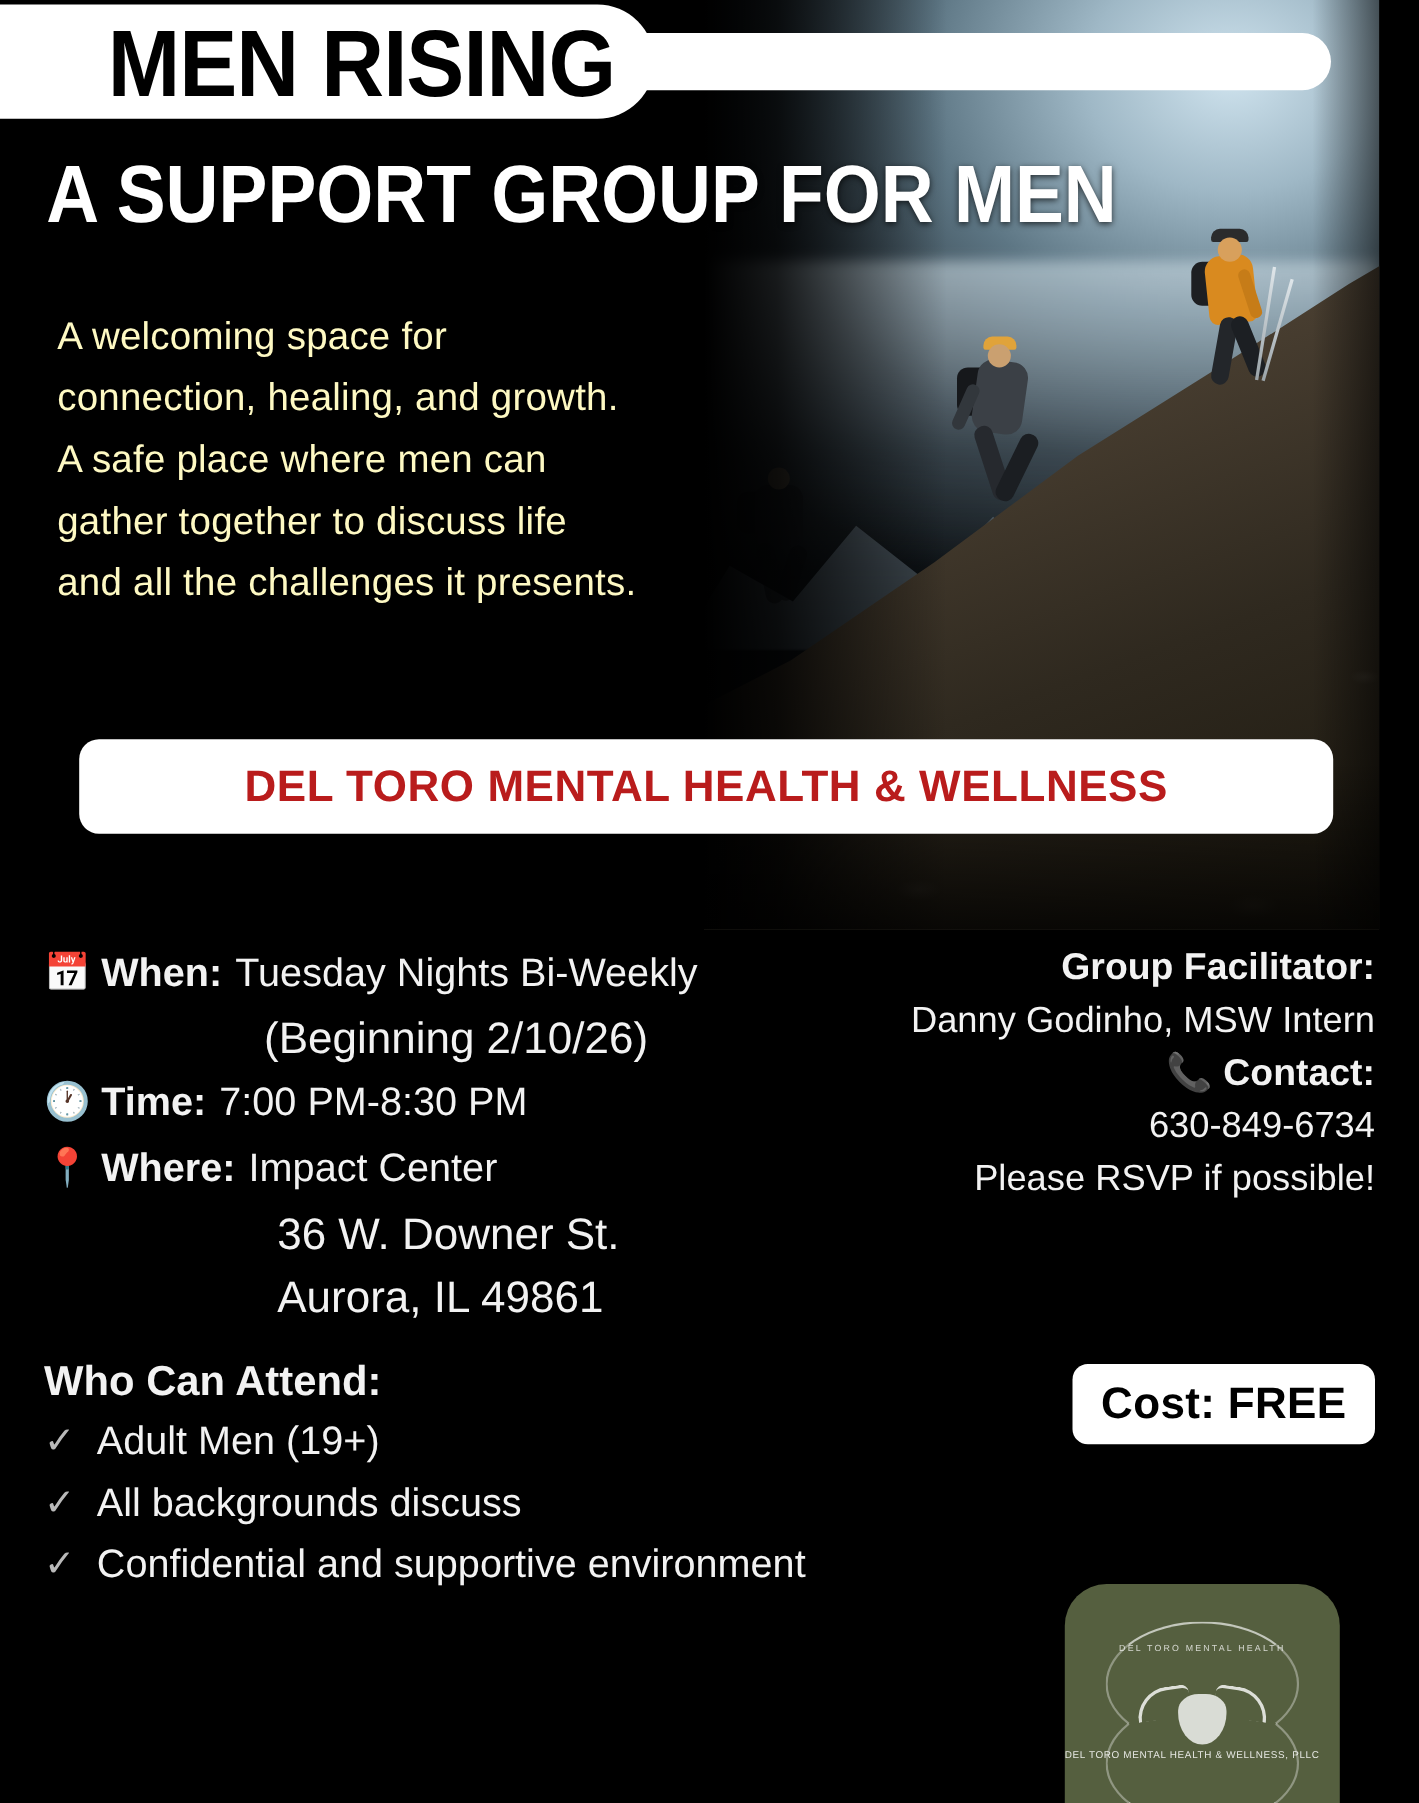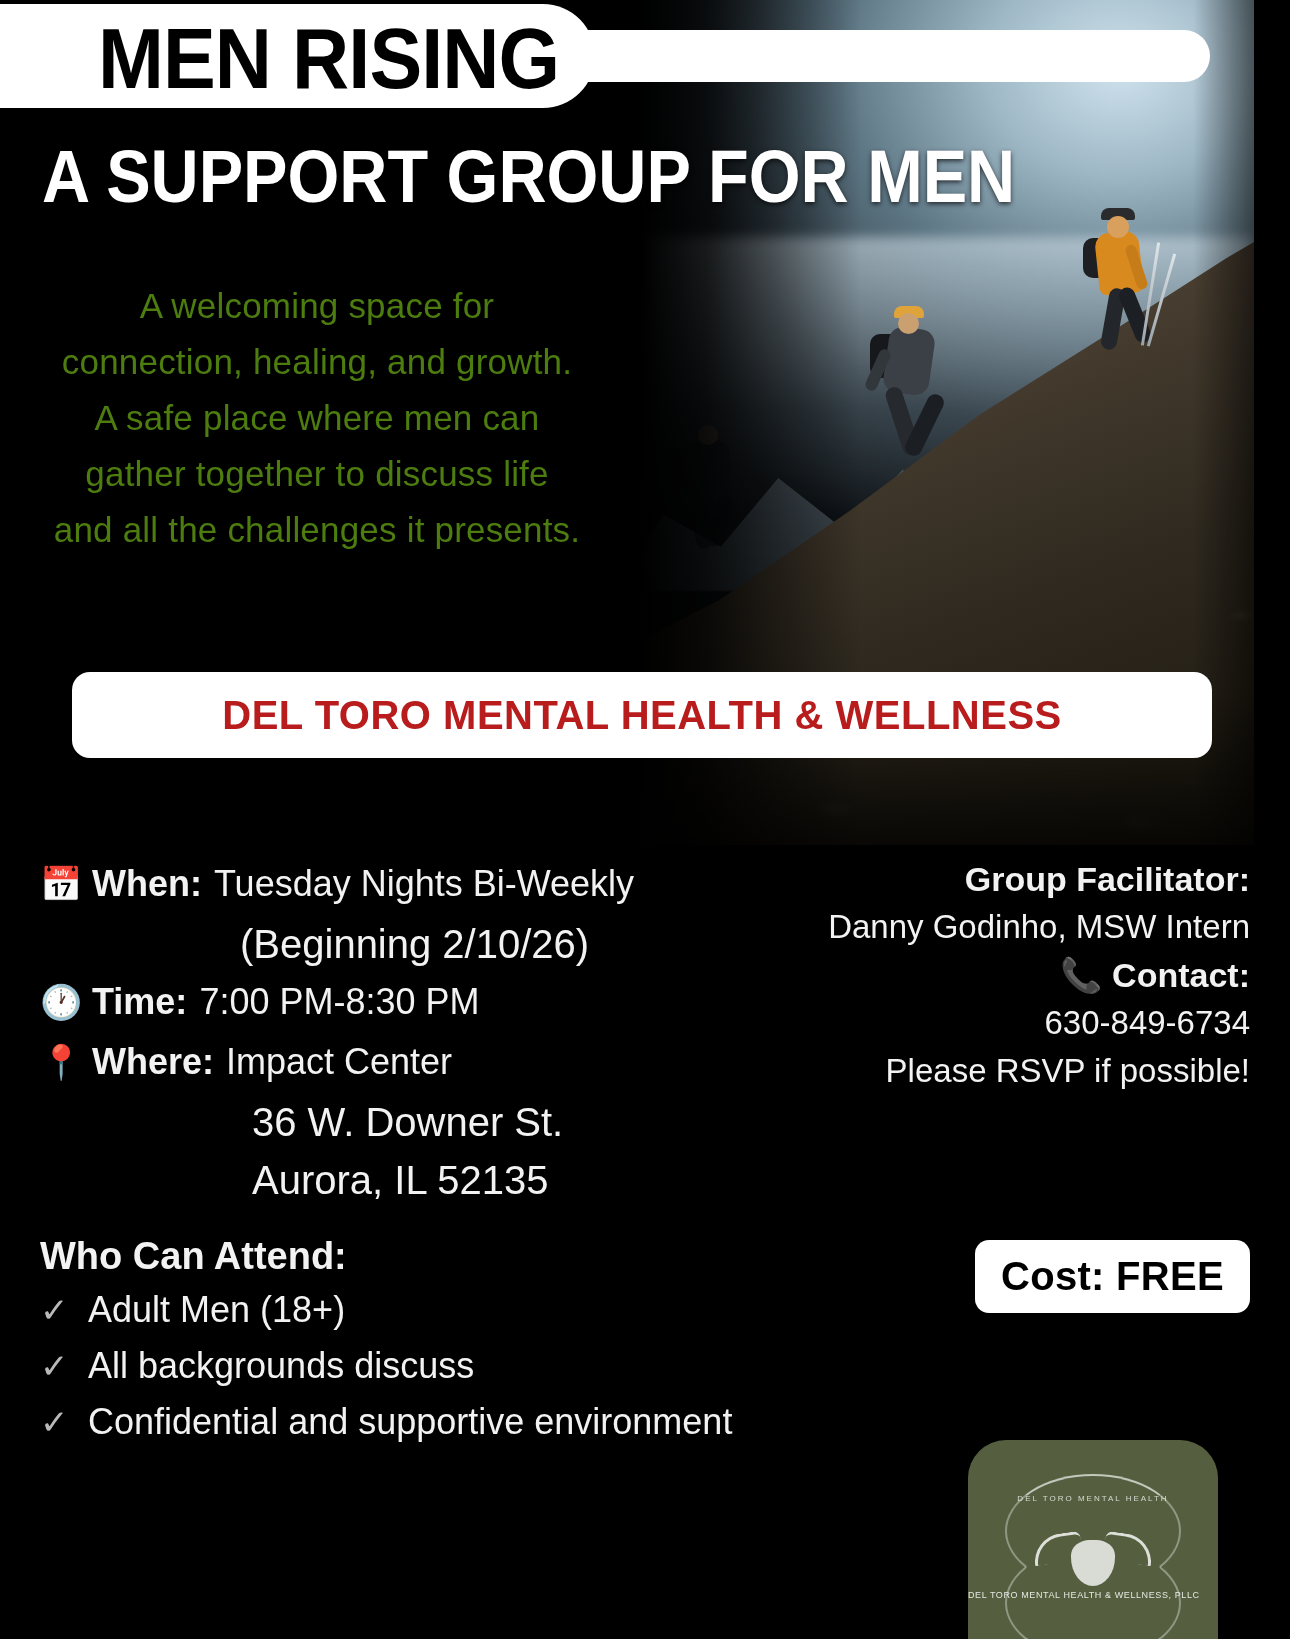--- a/index.html
+++ b/index.html
@@ -174,22 +174,21 @@
     white-space: nowrap;
     text-shadow: 0 2px 6px rgba(0,0,0,.7);
   }
 
   
   .intro {
     position: absolute;
     left: 52px;
     top: 278px;
     width: 530px;
-    text-align: center;
-    color: #4d7c0f;
+    color: #fef9c3;
     font-size: 35px;
     line-height: 56px;
     letter-spacing: .2px;
   }
 
   
   .name-band {
     position: absolute;
     left: 72px;
     top: 672px;
@@ -455,27 +454,27 @@
       <div class="lbl">Time:</div>
       <div class="val">7:00 PM-8:30 PM</div>
     </div>
 
     <div class="drow">
       <div class="ico">📍</div>
       <div class="lbl">Where:</div>
       <div class="val">Impact Center</div>
     </div>
     <div class="dcont where">36 W. Downer St.</div>
-    <div class="dcont where">Aurora, IL 52135</div>
+    <div class="dcont where">Aurora, IL 49861</div>
 
     <div class="who-title">Who Can Attend:</div>
 
     <div class="check-row">
       <div class="ck">✓</div>
-      <div>Adult Men (18+)</div>
+      <div>Adult Men (19+)</div>
     </div>
     <div class="check-row">
       <div class="ck">✓</div>
       <div>All backgrounds discuss</div>
     </div>
     <div class="check-row">
       <div class="ck">✓</div>
       <div>Confidential and supportive environment</div>
     </div>
   </div>

